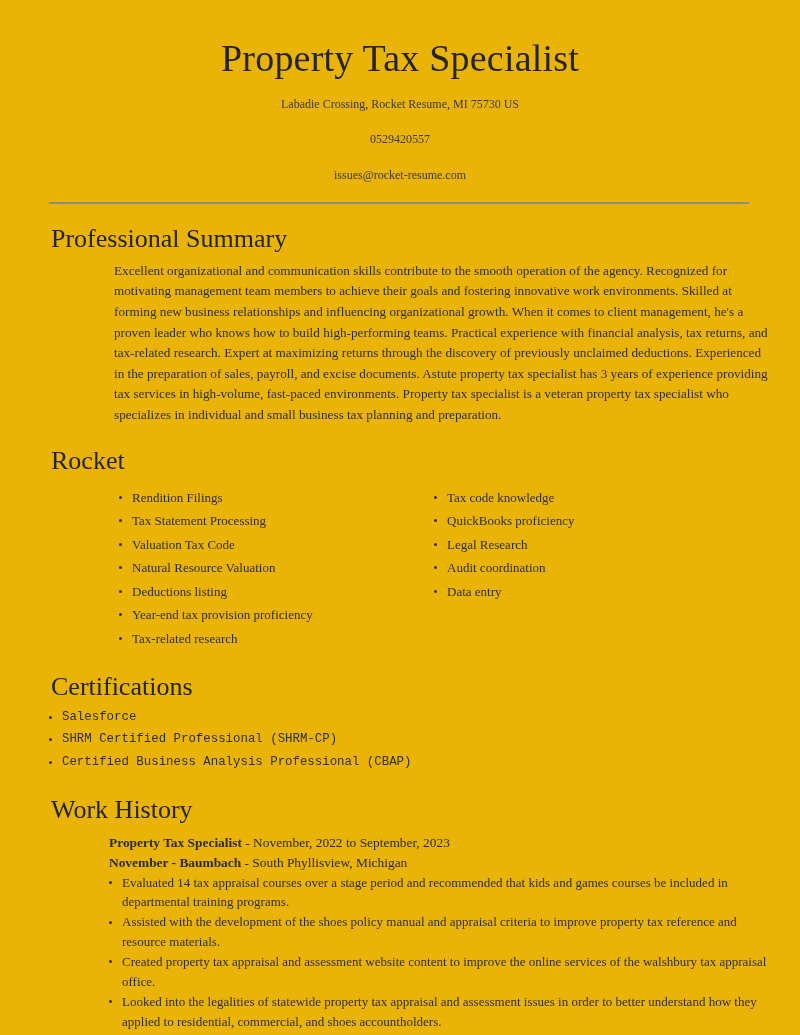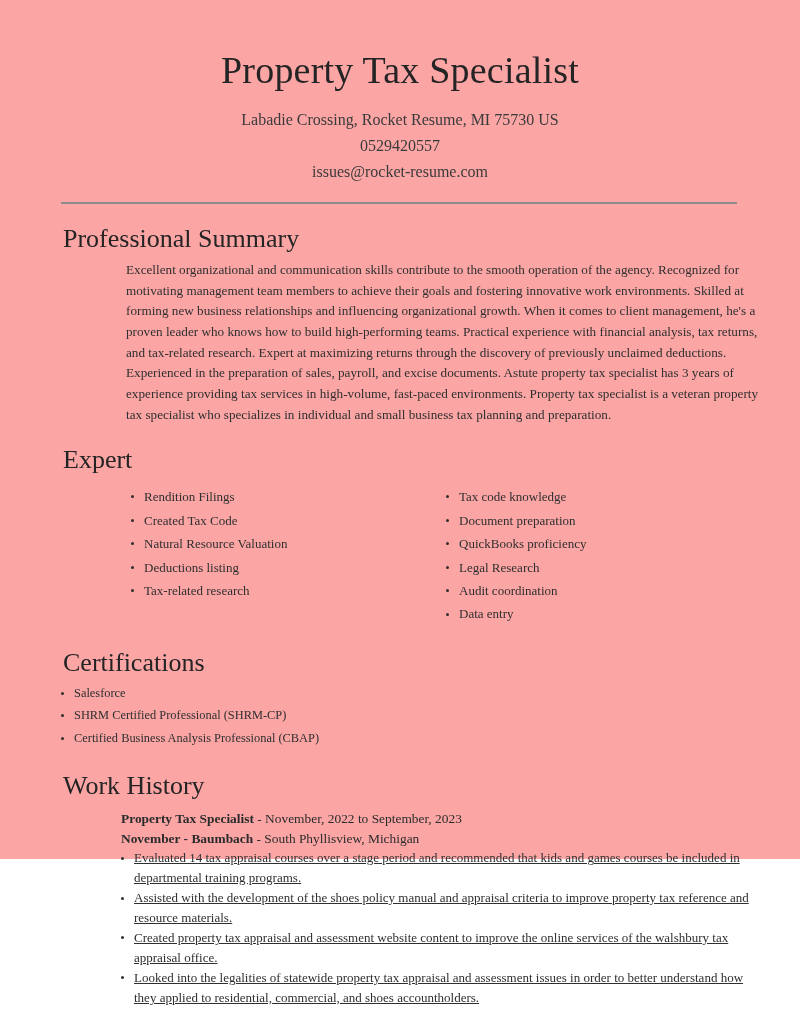--- a/index.html
+++ b/index.html
@@ -12,44 +12,44 @@
     height: 1035px;
     overflow: hidden;
     font-family: "Liberation Serif", "DejaVu Serif", serif;
     color: #2b2b2b;
     -webkit-font-smoothing: antialiased;
   }
 
   .page {
     position: relative;
     width: 800px;
-    height: 859px;
+    height: 1035px;
     box-sizing: border-box;
-    padding: 16px;
-    background: #fca5a5;
+    padding: 4px;
+    background: #eab308;
   }
 
   
   .header {
     text-align: center;
     padding-top: 34px;
   }
   .resume-title {
     font-size: 38px;
     font-weight: 400;
     line-height: 1.08;
     letter-spacing: 0.2px;
     margin: 0 0 16px 0;
     color: #242424;
   }
   .contact-line {
-    font-size: 16px;
+    font-size: 12px;
     line-height: 1.62;
     color: #3a3a3a;
-    margin: 0;
+    margin: 16px;
   }
 
   .rule {
     height: 0;
     border-top: 2px solid #8c8c8c;
     margin: 17px 47px 0 45px;
   }
 
   
   .section {
@@ -112,20 +112,21 @@
 
   
   .certs {
     margin: 5px 0 0 70px;
   }
   .certs li {
     font-size: 12.4px;
     line-height: 1.4;
     padding-bottom: 4px;
     color: #2f2f2f;
+    font-family: Liberation Mono, monospace;
   }
 
   
   .job {
     margin: 0 0 0 60px;
   }
   .job + .job {
     margin-top: 22px;
   }
   .job-line {
@@ -138,21 +139,20 @@
   }
   .job-bullets {
     margin: 9px 0 0 5px;
   }
   .job-bullets li {
     font-size: 13px;
     line-height: 1.5;
     padding-bottom: 1.5px;
     padding-left: 14px;
     color: #2f2f2f;
-    text-decoration: underline;
   }
   .job-bullets li::before {
     top: 0.63em;
   }
   .work-section .section-title {
     padding-bottom: 8px;
   }
 </style>
 </head>
 <body>
@@ -167,32 +167,33 @@
   </div>
 
   <div class="rule"></div>
 
   <div class="section">
     <h2 class="section-title">Professional Summary</h2>
     <p class="summary-body">Excellent organizational and communication skills contribute to the smooth operation of the agency. Recognized for motivating management team members to achieve their goals and fostering innovative work environments. Skilled at forming new business relationships and influencing organizational growth. When it comes to client management, he's a proven leader who knows how to build high-performing teams. Practical experience with financial analysis, tax returns, and tax-related research. Expert at maximizing returns through the discovery of previously unclaimed deductions. Experienced in the preparation of sales, payroll, and excise documents. Astute property tax specialist has 3 years of experience providing tax services in high-volume, fast-paced environments. Property tax specialist is a veteran property tax specialist who specializes in individual and small business tax planning and preparation.</p>
   </div>
 
   <div class="section">
-    <h2 class="section-title">Expert</h2>
+    <h2 class="section-title">Rocket</h2>
     <div class="skills-wrap">
       <ul class="bullets skills-col">
         <li>Rendition Filings</li>
-        <li>Created Tax Code</li>
+        <li>Tax Statement Processing</li>
+        <li>Valuation Tax Code</li>
         <li>Natural Resource Valuation</li>
         <li>Deductions listing</li>
+        <li>Year-end tax provision proficiency</li>
         <li>Tax-related research</li>
       </ul>
       <ul class="bullets skills-col">
         <li>Tax code knowledge</li>
-        <li>Document preparation</li>
         <li>QuickBooks proficiency</li>
         <li>Legal Research</li>
         <li>Audit coordination</li>
         <li>Data entry</li>
       </ul>
     </div>
   </div>
 
   <div class="section">
     <h2 class="section-title">Certifications</h2>

